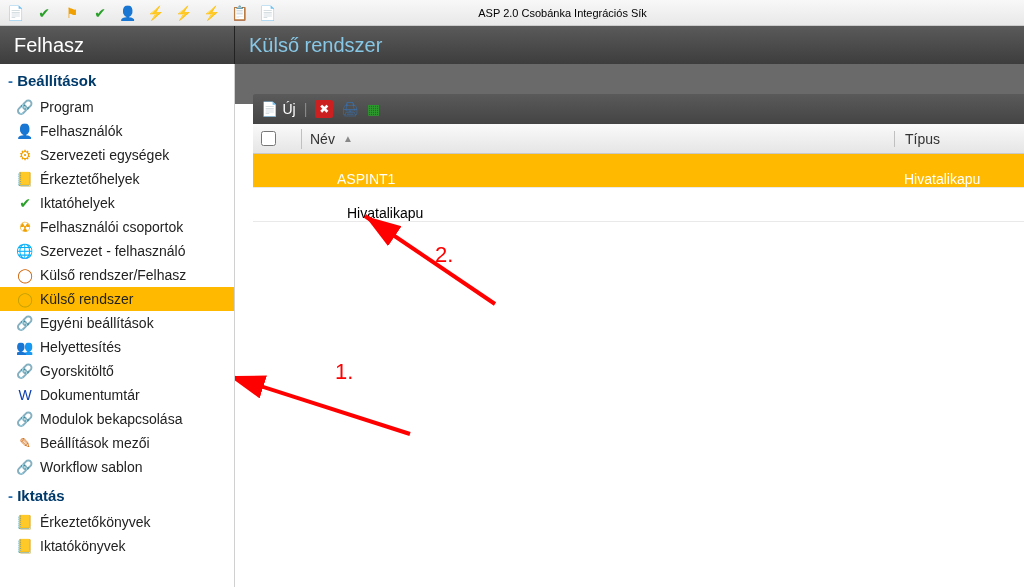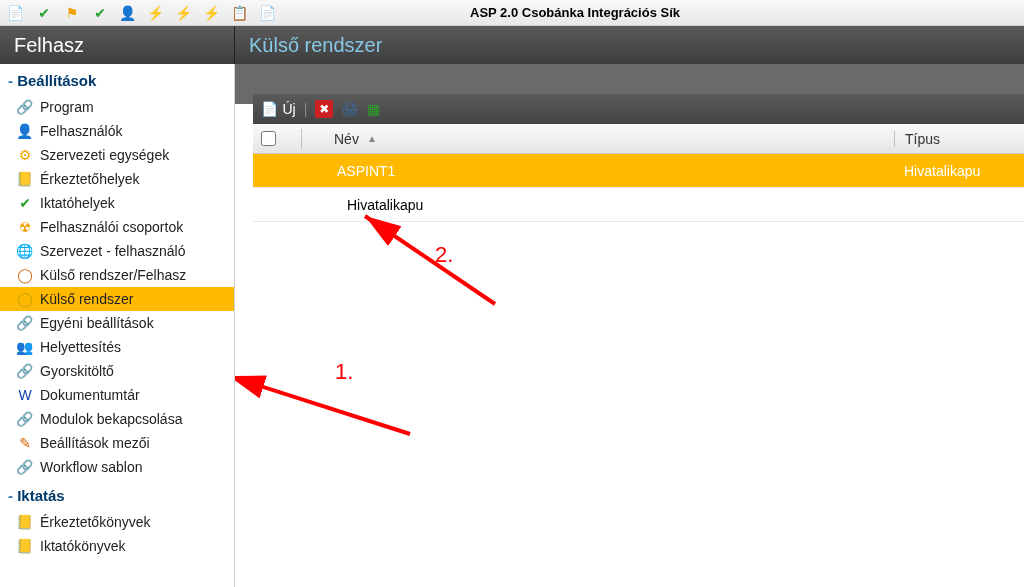--- a/index.html
+++ b/index.html
@@ -15,23 +15,23 @@
     position: relative;
   }
   .top-toolbar .tb-icon {
     width: 24px; height: 22px;
     display: flex; align-items: center; justify-content: center;
     margin-right: 4px;
   }
   .app-title {
     position: absolute;
     left: 50%; transform: translateX(-20%);
-    font-weight: bold;
+    font-weight: normal;
     color: #000;
-    font-size: 13px;
+    font-size: 11px;
   }
 
   .header-dark {
     height: 38px;
     display: flex;
   }
   .header-left {
     width: 235px;
     background: linear-gradient(to bottom, #5a5a5a, #3d3d3d);
     color: #fff;
@@ -112,27 +112,27 @@
     height: 30px;
     background: linear-gradient(to bottom, #fafafa, #e5e5e5);
     border-bottom: 1px solid #c8c8c8;
     display:flex; align-items:center;
     padding-left: 8px;
     color:#333;
   }
   .col-check { width: 40px; display:flex; align-items:center; justify-content:flex-start; }
   .col-check input { width:15px; height:15px; }
   .col-sep { width:1px; height:20px; background:#c0c0c0; margin-right:8px; }
-  .col-name { flex: 1; display:flex; align-items:center; gap:8px;margin-left:24px; }
+  .col-name { flex: 1; display:flex; align-items:center; gap:8px; }
   .col-type { width: 130px; border-left:1px solid #c0c0c0; padding-left:10px; }
   .sort-arrow { color:#888; font-size:10px; }
 
   .table-row {
     height: 34px;
-    display:flex; align-items:center;
+    display:flex; align-items:flex-end;
     padding-left: 8px;
     border-bottom: 1px solid #e9e9e9;
   }
   .table-row.selected { background: #ffba00; color:#fff; }
   .cell-check { width:40px; }
   .cell-indent { width:36px; }
   .cell-name { flex:1; }
   .cell-type { width:130px; padding-left:10px; }
 
   

